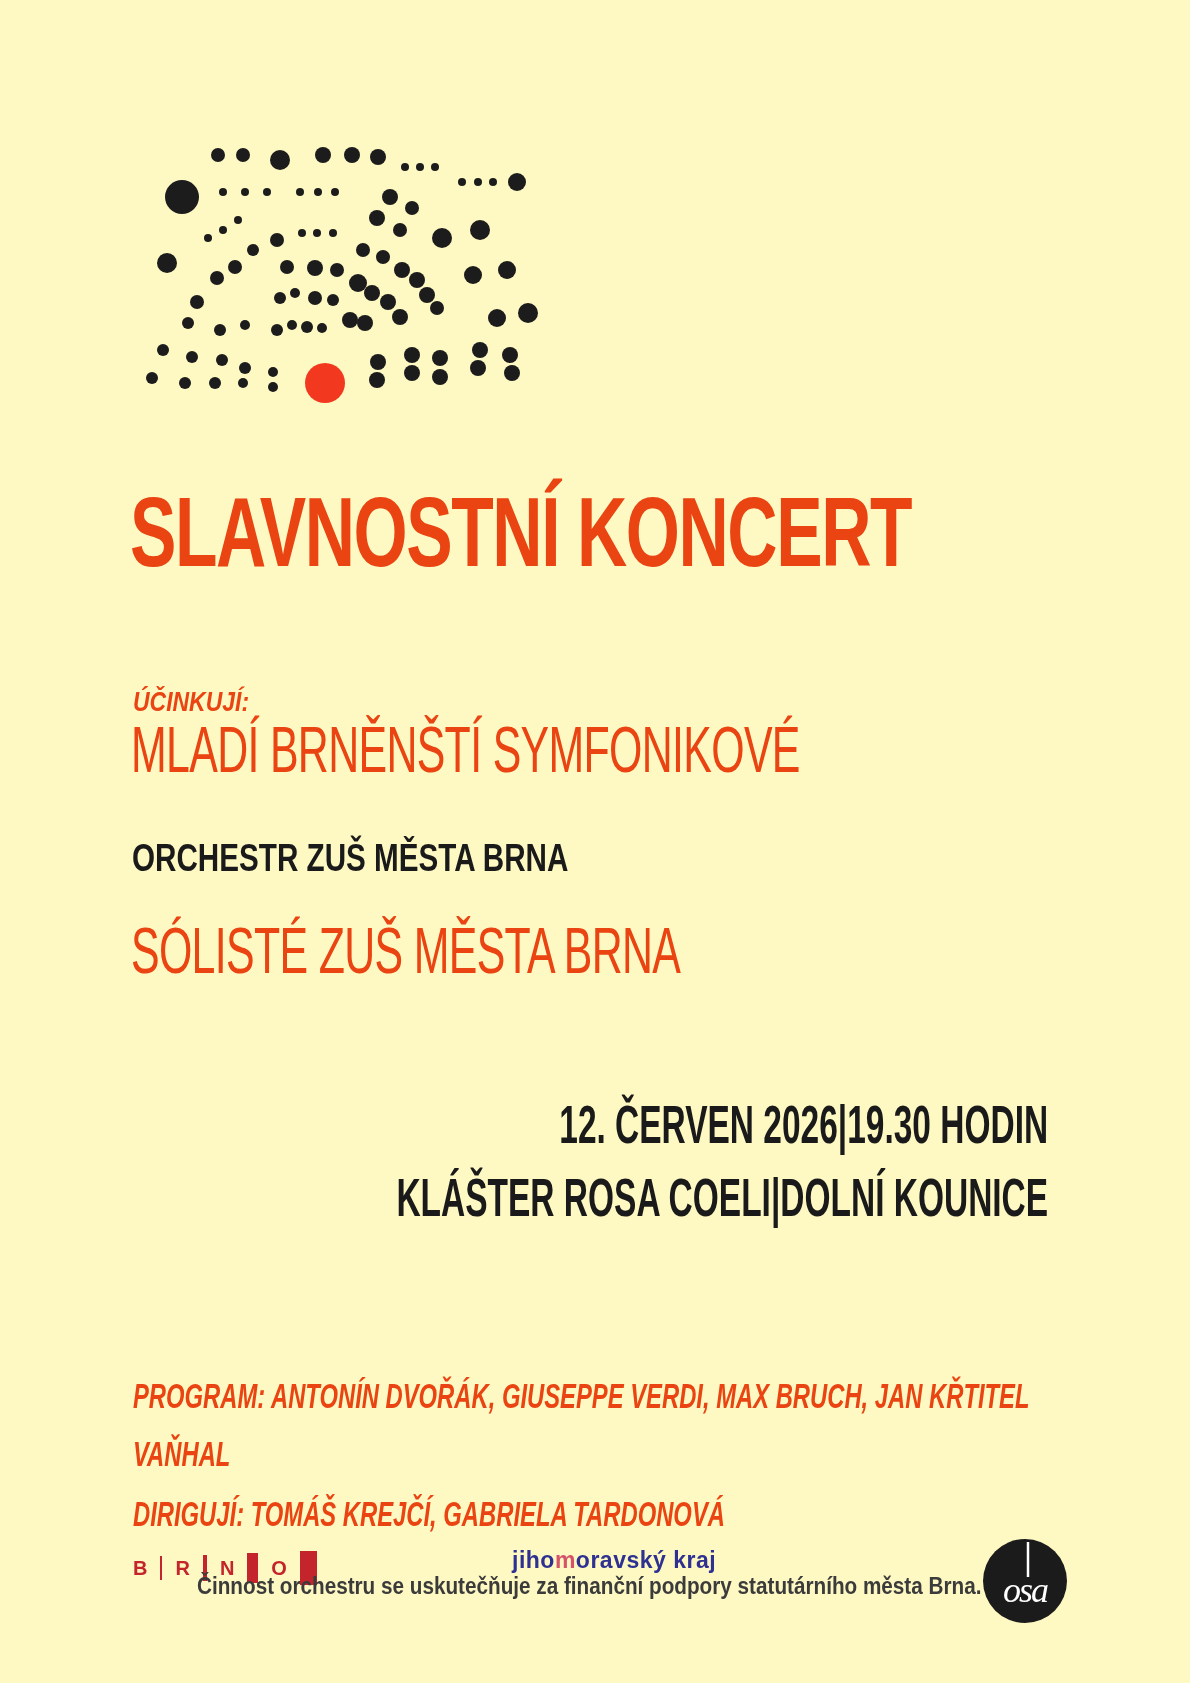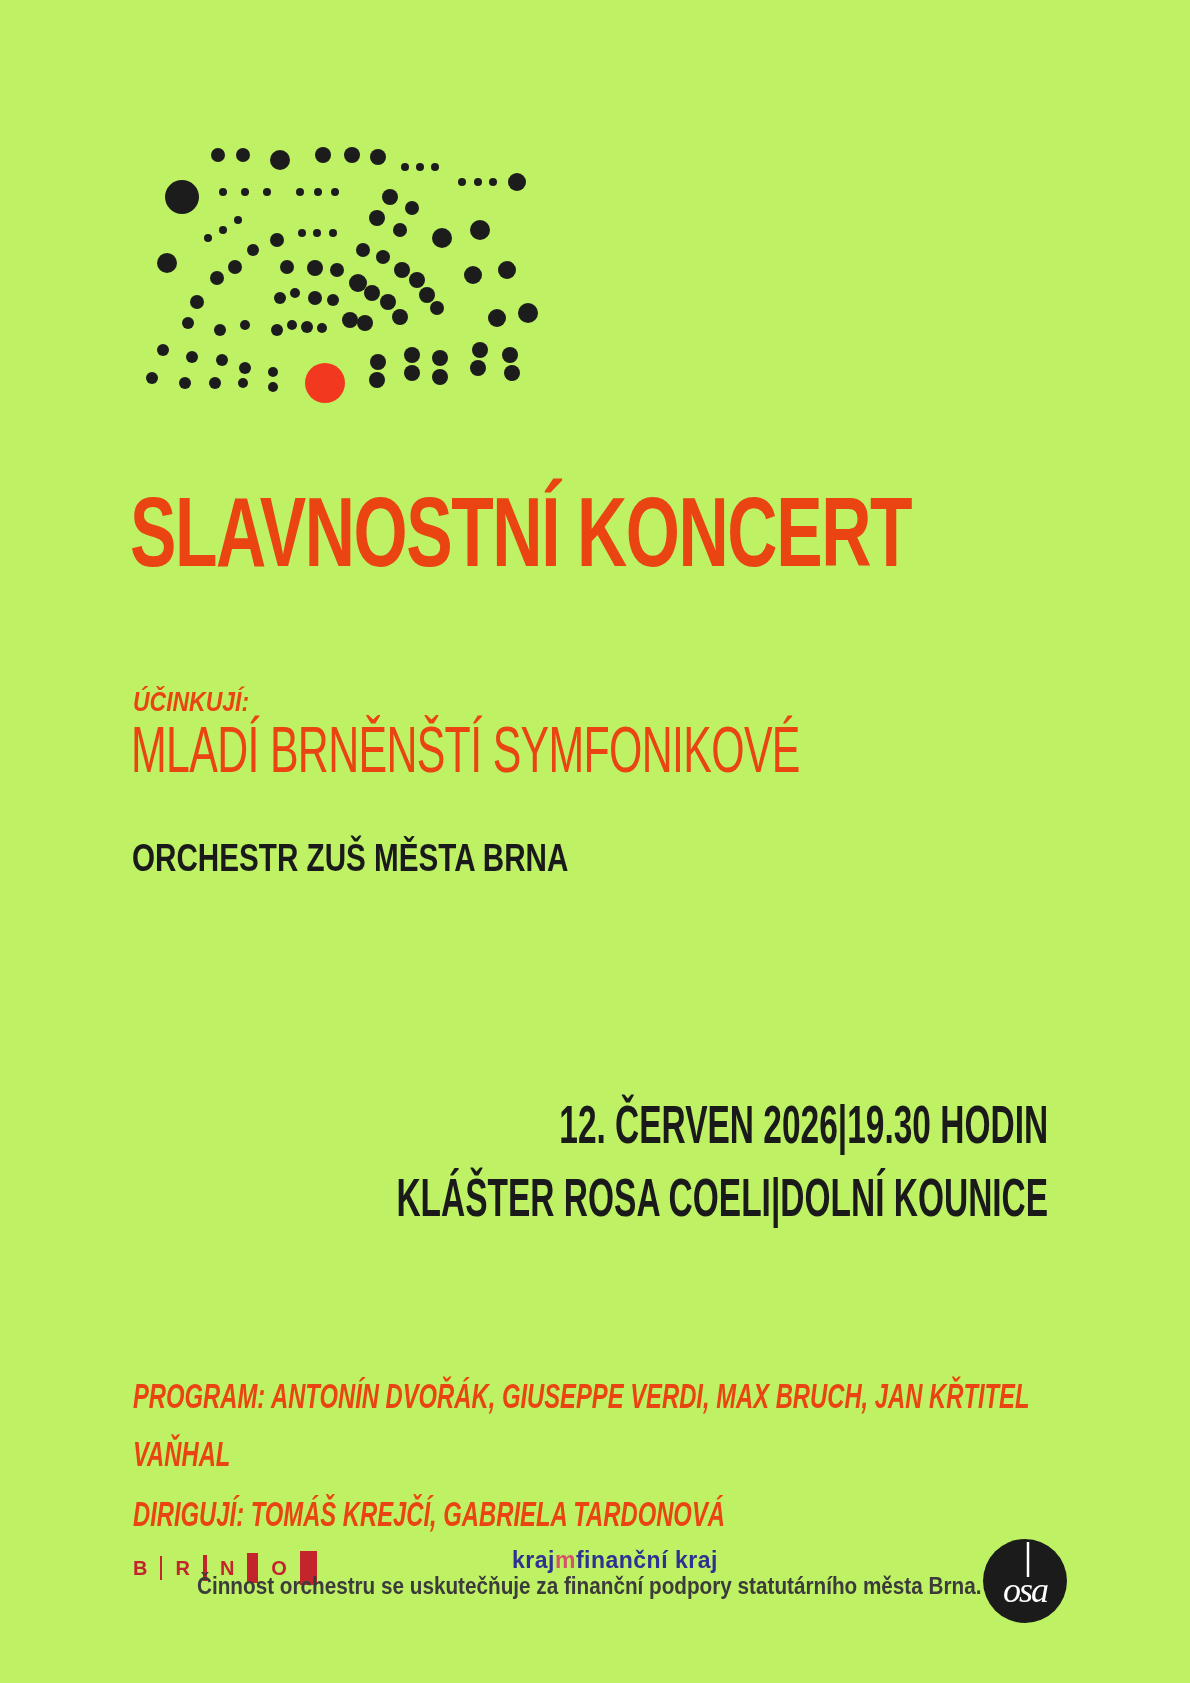--- a/index.html
+++ b/index.html
@@ -1,18 +1,18 @@
 <!DOCTYPE html>
 <html style="--orange: #e94412; --black: #1a1a1a; --brno-red: #c4242b; --jmk-blue: #2e3192; --jmk-red: #d6546a; --gray: #3b3b3b;"><head>
 <meta charset="utf-8">
 <style>
   html,body { margin:0; padding:0; background:#ffffff; }
   .poster {
     position:relative; width:1190px; height:1683px; margin:0 auto;
-    background:#bef264; overflow:hidden;
+    background:#fef9c3; overflow:hidden;
     font-family:"Liberation Sans", sans-serif;
     color:#1a1a1a;
   }
   .abs { position:absolute; }
   .nowrap { white-space:nowrap; }
   .squeeze { display:inline-block; transform-origin:0 0; }
 
   
   .main-title {
     left:130px; top:483px; font-size:98px; font-weight:bold; line-height:1;
@@ -191,20 +191,23 @@
   </div>
 
   <div class="abs h-orange mladi nowrap">
     <span class="squeeze">MLADÍ BRNĚNŠTÍ SYMFONIKOVÉ</span>
   </div>
 
   <div class="abs h-black orchestr nowrap">
     <span class="squeeze">ORCHESTR ZUŠ MĚSTA BRNA</span>
   </div>
 
+  <div class="abs h-orange soliste nowrap">
+    <span class="squeeze">SÓLISTÉ ZUŠ MĚSTA BRNA</span>
+  </div>
 
 
   <div class="abs date-block">
     <div class="date-line">12. ČERVEN 2026|19.30 HODIN</div>
     <div class="date-line">KLÁŠTER ROSA COELI|DOLNÍ KOUNICE</div>
   </div>
 
   <div class="abs program-block">
     <div class="line">PROGRAM: ANTONÍN DVOŘÁK, GIUSEPPE VERDI, MAX BRUCH, JAN KŘTITEL</div>
     <div class="line">VAŇHAL</div>
@@ -219,21 +222,21 @@
     <span class="bbar b1"></span>
     <span class="letter">R</span>
     <span class="bbar b2"></span>
     <span class="letter">N</span>
     <span class="bbar b3"></span>
     <span class="letter">O</span>
     <span class="bbar b4"></span>
   </div>
 
   <div class="abs jmk-logo nowrap">
-    <span class="jmk-blue">kraj</span><span class="jmk-red">m</span><span class="jmk-blue">finanční kraj</span>
+    <span class="jmk-blue">jiho</span><span class="jmk-red">m</span><span class="jmk-blue">oravský kraj</span>
   </div>
 
   <div class="abs support-text nowrap">
     <span class="squeeze">Činnost orchestru se uskutečňuje za finanční podpory statutárního města Brna.</span>
   </div>
 
   <svg class="abs osa-logo" viewBox="0 0 84 84">
     <circle cx="42" cy="42" r="42" fill="#1b1b1b"></circle>
     <line x1="45" y1="3" x2="45" y2="38" stroke="#ffffff" stroke-width="2.5"></line>
     <text class="osa-text" x="42" y="63" text-anchor="middle">osa</text>

